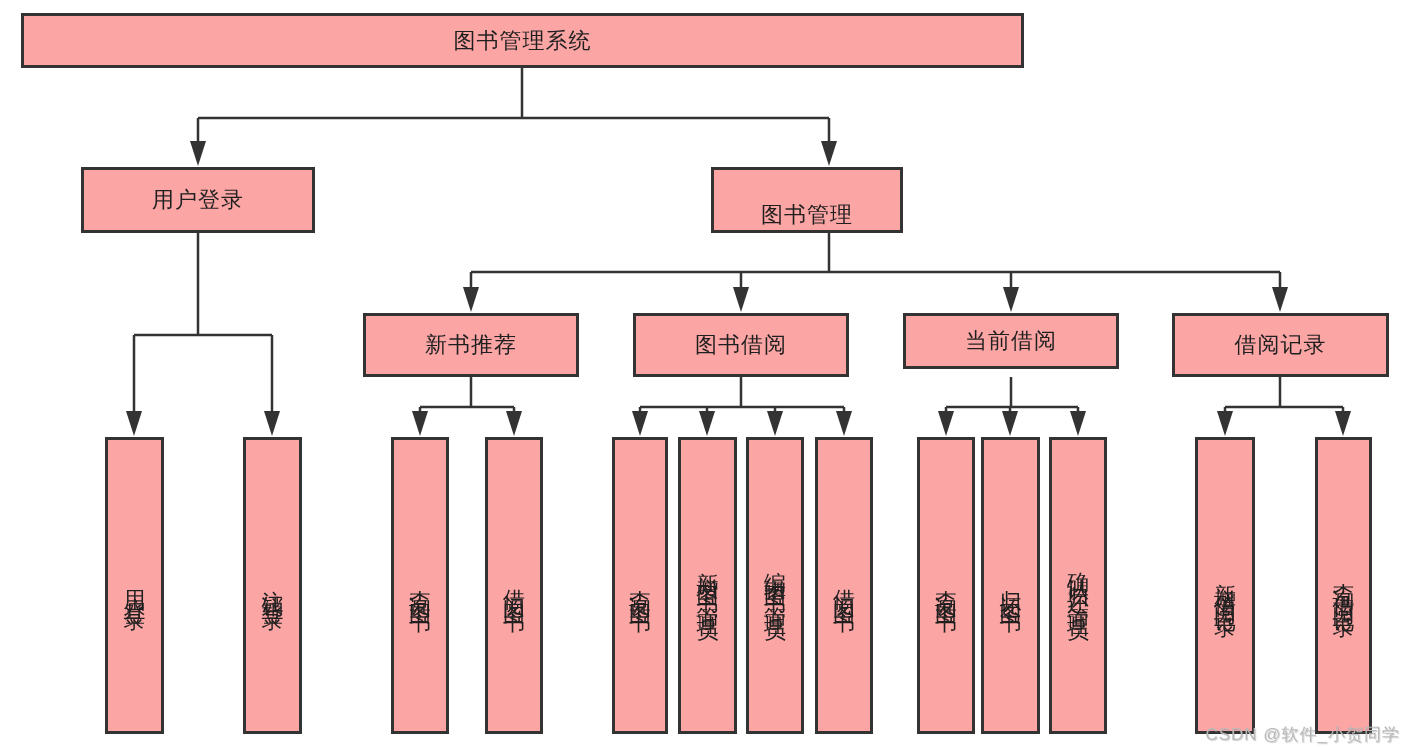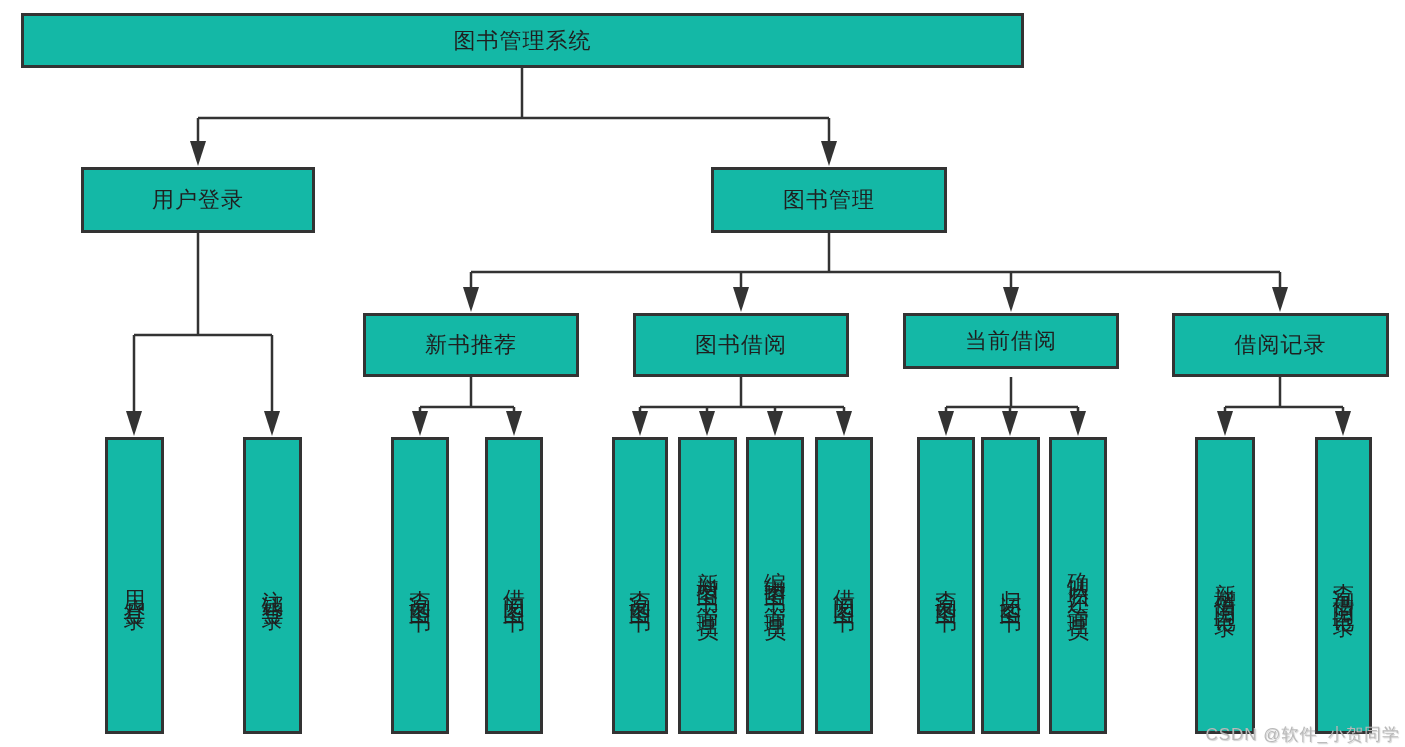--- a/index.html
+++ b/index.html
@@ -17,21 +17,21 @@
   }
   #connectors {
     position: absolute;
     left: 0; top: 0;
     width: 1405px;
     height: 747px;
   }
   .node {
     position: absolute;
     box-sizing: border-box;
-    background: #14b8a6;
+    background: #fca5a5;
     border: 3px solid #333333;
     display: flex;
     align-items: center;
     justify-content: center;
     color: #1f1f1f;
   }
   .hlabel {
     font-size: 22px;
     letter-spacing: 1px;
     white-space: nowrap;
@@ -139,21 +139,21 @@
     </g>
   </svg>
 
   <div class="node" style="left:21px; top:13px; width:1003px; height:55px;">
     <span class="hlabel">图书管理系统</span>
   </div>
 
   <div class="node" style="left:81px; top:167px; width:234px; height:66px;">
     <span class="hlabel">用户登录</span>
   </div>
-  <div class="node" style="left:711px; top:167px; width:236px; height:66px;">
+  <div class="node" style="left:711px; top:167px; width:192px; height:66px;align-items:flex-end;">
     <span class="hlabel">图书管理</span>
   </div>
 
   <div class="node" style="left:363px; top:313px; width:216px; height:64px;">
     <span class="hlabel">新书推荐</span>
   </div>
   <div class="node" style="left:633px; top:313px; width:216px; height:64px;">
     <span class="hlabel">图书借阅</span>
   </div>
   <div class="node" style="left:903px; top:313px; width:216px; height:56px;">

